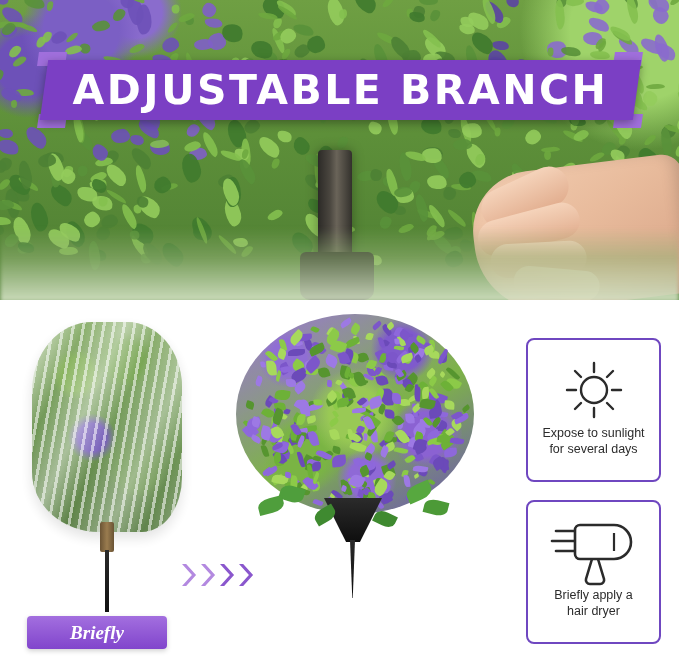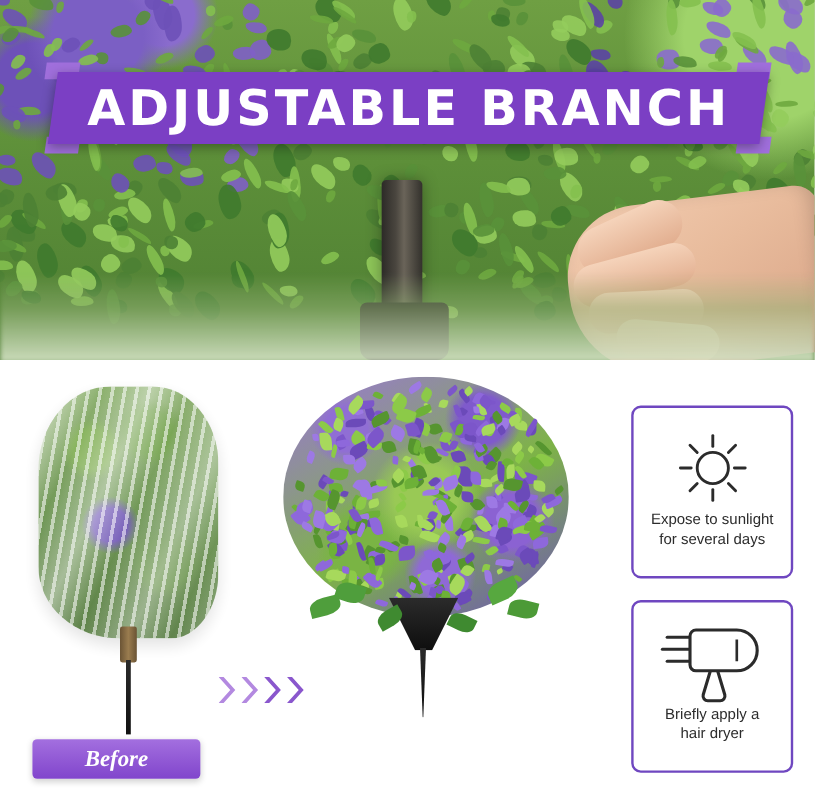--- a/index.html
+++ b/index.html
@@ -969,21 +969,21 @@
       <div class="spike-pin"></div>
       <div class="sprig" style="left:52px;top:186px;width:24px;height:16px;transform:rotate(18deg);"></div>
       <div class="sprig" style="left:30px;top:198px;width:26px;height:15px;transform:rotate(-14deg);"></div>
       <div class="sprig" style="left:178px;top:184px;width:26px;height:16px;transform:rotate(-24deg);background:#57a83f;"></div>
       <div class="sprig" style="left:196px;top:200px;width:24px;height:15px;transform:rotate(14deg);background:#4c9a37;"></div>
       <div class="sprig" style="left:86px;top:208px;width:22px;height:14px;transform:rotate(-30deg);background:#3f8a30;"></div>
       <div class="sprig" style="left:146px;top:212px;width:22px;height:14px;transform:rotate(26deg);background:#3f8a30;"></div>
     </div>
 
     <div class="pill pill-before">
-      <span>Before</span>
+      <span>Briefly</span>
     </div>
   </div>
 
   <div class="card card-dryer">
     <div class="card-icon">
       <svg width="92" height="70" viewBox="0 0 92 70" aria-hidden="true">
         <g stroke="#2b2b2b" stroke-width="2.6" stroke-linecap="round" fill="none">
           <line x1="8" y1="14" x2="26" y2="14"></line>
           <line x1="4" y1="24" x2="26" y2="24"></line>
           <line x1="8" y1="34" x2="26" y2="34"></line>

